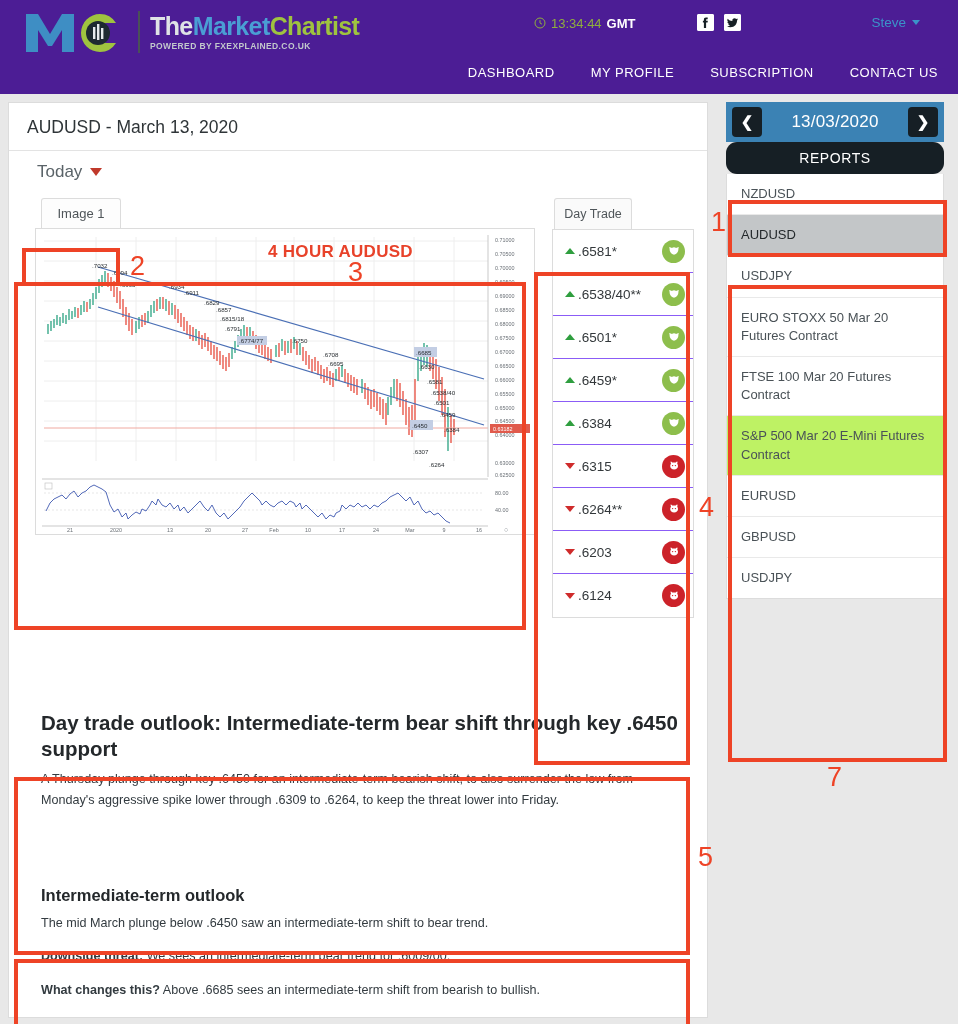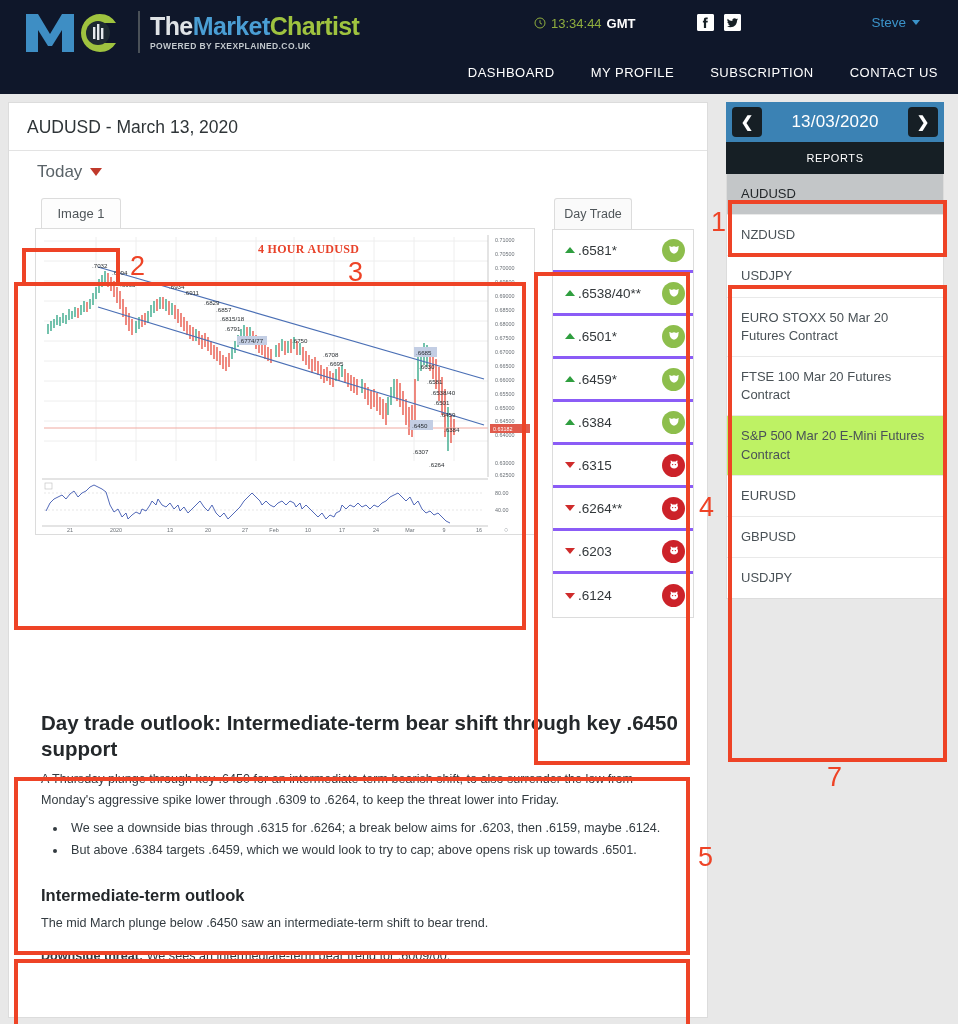--- a/index.html
+++ b/index.html
@@ -5,21 +5,21 @@
   * { box-sizing: border-box; margin: 0; padding: 0; }
   html, body {
     width: 958px; height: 1024px;
     background: #e8e8e8;
     font-family: "Liberation Sans", sans-serif;
     overflow: hidden;
   }
 
   
   .header {
-    background: #0f172a;
+    background: #4c1d95;
     height: 94px;
     position: relative;
   }
   .logo-wrap {
     position: absolute; left: 22px; top: 8px;
     display: flex; align-items: center;
   }
   .logo-mc { display: block; }
   .logo-divider {
     width: 2px; height: 42px; background: #4a5158;
@@ -130,24 +130,23 @@
     margin-left: 6px;
   }
   .chart-body {
     position: absolute; left: 0; top: 30px;
     width: 500px; height: 307px;
     border: 1px solid #dcdcdc;
     background: #ffffff;
     overflow: hidden;
   }
   .chart-title-txt {
-    position: absolute; left: 222px; top: 13px;
-    color: #e8422a; font-size: 12px; font-weight: bold;
+    position: absolute; left: 232px; top: 13px;
+    color: #e8422a; font-size: 17px; font-weight: bold;
     letter-spacing: 0.3px;
-    font-family: Liberation Serif, serif;
   }
   .chart-svg { display: block; }
 
   
   .levels {
     position: absolute; left: 543px; top: 95px;
     width: 142px;
   }
   .lv-tab {
     width: 78px; height: 32px;
@@ -159,21 +158,21 @@
     margin-left: 2px;
   }
   .lv-list {
     border: 1px solid #dcdcdc;
     background: #fff;
     margin-top: -1px;
   }
   .lv-row {
     height: 43px;
     display: flex; align-items: center;
-    border-bottom: 3px solid #8b5cf6;
+    border-bottom: 1px solid #8b5cf6;
     padding: 0 8px 0 12px;
     gap: 3px;
   }
   .lv-row:last-child { border-bottom: none; justify-content: flex-end; }
   .tri-up {
     width: 0; height: 0;
     border-left: 5px solid transparent;
     border-right: 5px solid transparent;
     border-bottom: 6px solid #2f9e3f;
     flex: 0 0 auto;
@@ -240,21 +239,21 @@
     border-radius: 4px; color: #fff;
     display: flex; align-items: center; justify-content: center;
     font-size: 15px; font-weight: bold; cursor: pointer;
   }
   .date-txt { color: #fff; font-size: 17px; letter-spacing: 0.2px; }
 
   .reports-head {
     background: #161f25; color: #fff;
     height: 32px;
     display: flex; align-items: center; justify-content: center;
-    font-size: 11px; letter-spacing: 0.6px;
+    font-size: 14px; letter-spacing: 0.6px; border-radius: 11px;
   }
   .rep-list { background: #fff; border: 1px solid #dcdcdc; border-top: none; }
   .rep-item {
     padding: 11px 14px;
     font-size: 13px; color: #4a5257;
     border-bottom: 1px solid #e9e9e9;
     line-height: 1.4;
     cursor: pointer;
   }
   .rep-item:last-child { border-bottom: none; }
@@ -713,44 +712,41 @@
               </svg>
           </span>
         </div>
 
       </div>
     </div>
 
     <div class="outlook ob1">
       <div class="ob-h1">Day trade outlook: Intermediate-term bear shift through key .6450 support</div>
       <div class="ob-p">A Thursday plunge through key .6450 for an intermediate-term bearish shift, to also surrender the low from Monday's aggressive spike lower through .6309 to .6264, to keep the threat lower into Friday.</div>
-      <ul class="ob-ul">
-        <li>We see a downside bias through .6315 for .6264; a break below aims for .6203, then .6159, maybe .6124.</li>
-        <li>But above .6384 targets .6459, which we would look to try to cap; above opens risk up towards .6501.</li>
-      </ul>
     </div>
 
     <div class="outlook ob2">
       <div class="ob-h2">Intermediate-term outlook</div>
       <div class="ob-p">The mid March plunge below .6450 saw an intermediate-term shift to bear trend.</div>
       <div class="ob-p sp"><b>Downside threat:</b><span> We sees an intermediate-term bear trend for .6009/00.</span></div>
+      <div class="ob-p sp"><b>What changes this?</b><span> Above .6685 sees an intermediate-term shift from bearish to bullish.</span></div>
     </div>
 
   </div>
 
   <div class="right-col">
     <div class="date-bar">
       <div class="date-btn">❮</div>
       <div class="date-txt">13/03/2020</div>
       <div class="date-btn">❯</div>
     </div>
     <div class="reports-head">REPORTS</div>
     <div class="rep-list">
+      <div class="rep-item">NZDUSD</div>
       <div class="rep-item active">AUDUSD</div>
-      <div class="rep-item">NZDUSD</div>
       <div class="rep-item">USDJPY</div>
       <div class="rep-item">EURO STOXX 50 Mar 20 Futures Contract</div>
       <div class="rep-item">FTSE 100 Mar 20 Futures Contract</div>
       <div class="rep-item alt">S&amp;P 500 Mar 20 E-Mini Futures Contract</div>
       <div class="rep-item">EURUSD</div>
       <div class="rep-item">GBPUSD</div>
       <div class="rep-item">USDJPY</div>
     </div>
   </div>
 

